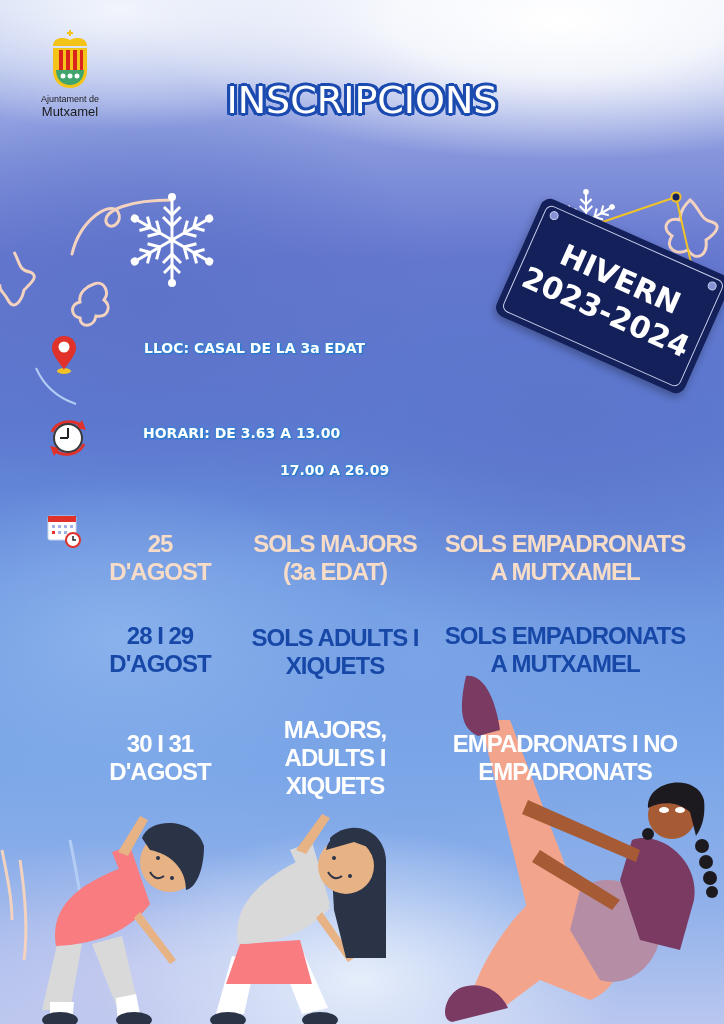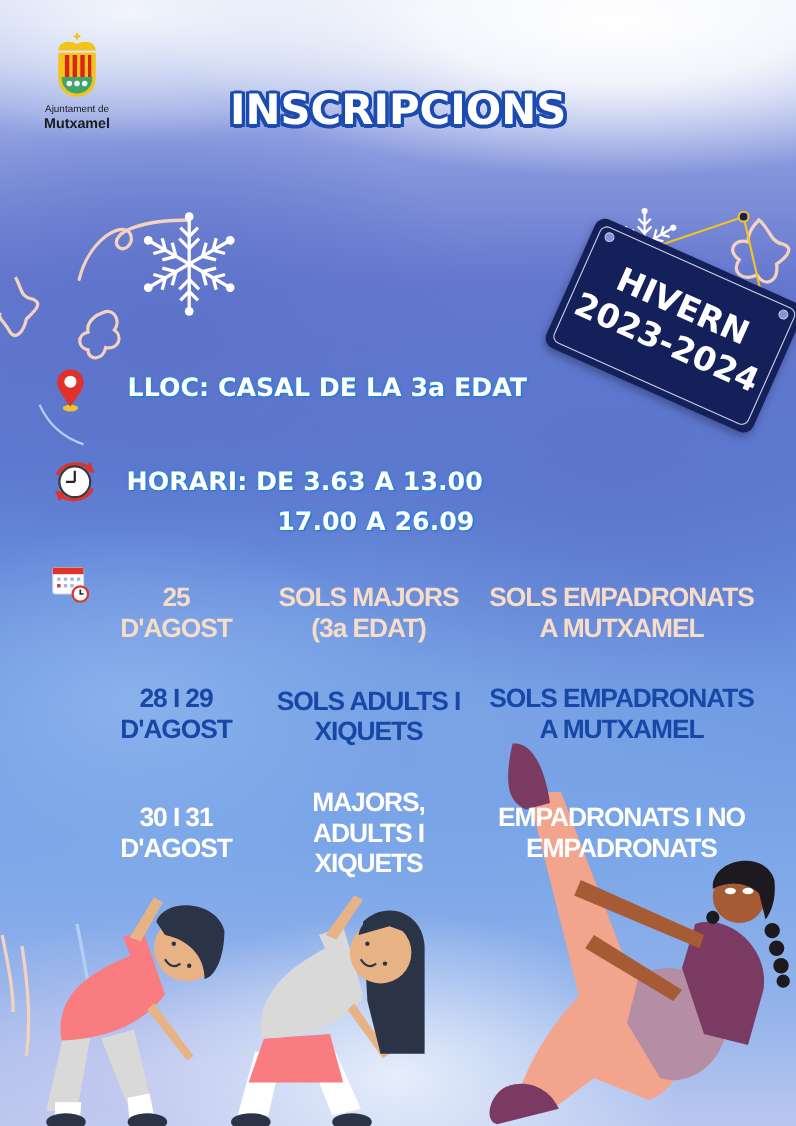--- a/index.html
+++ b/index.html
@@ -21,27 +21,27 @@
       radial-gradient(ellipse 260px 150px at 360px 980px, #e6eefb 0%, rgba(230,238,251,0) 100%),
       radial-gradient(ellipse 260px 140px at 120px 980px, #c3c9ef 0%, rgba(195,201,239,0) 100%),
       linear-gradient(180deg, #c9d4f2 0px, #8f9fe0 120px, #6677cf 260px, #5c7ad2 420px, #6e97e0 600px, #7aa6e8 760px, #8fb0ea 900px, #b9c7ef 1024px);
   }
   .layer { position: absolute; }
 
   
   .logo { left: 40px; top: 28px; width: 60px; text-align: center; }
   .logo svg { display: block; margin: 0 auto; }
   .logo .l1 { font-size: 9px; color: #1a1a1a; margin-top: 4px; white-space: nowrap; }
-  .logo .l2 { font-size: 13px; font-weight: 700; color: #1a1a1a; white-space: nowrap; }
+  .logo .l2 { font-size: 13px; font-weight: 400; color: #1a1a1a; white-space: nowrap; }
 
   
   .title {
     left: 0; width: 724px; text-align: center;
     font-family: "DejaVu Sans", sans-serif;
-    font-weight: 700; color: #ffffff;
+    font-weight: 400; color: #ffffff;
     font-size: 38px; line-height: 56px;
     letter-spacing: 0px;
     -webkit-text-stroke: 0;
     text-shadow:
       3px 0 0 #1b4bb0, -3px 0 0 #1b4bb0, 0 3px 0 #1b4bb0, 0 -3px 0 #1b4bb0,
       2px 2px 0 #1b4bb0, -2px -2px 0 #1b4bb0, 2px -2px 0 #1b4bb0, -2px 2px 0 #1b4bb0,
       3px 2px 0 #1b4bb0, -3px 2px 0 #1b4bb0, 3px -2px 0 #1b4bb0, -3px -2px 0 #1b4bb0;
   }
   .title div { white-space: nowrap; }
 
@@ -62,22 +62,23 @@
     font-size: 30px; line-height: 36px; white-space: nowrap;
   }
   .sign .hole {
     position: absolute; width: 9px; height: 9px; border-radius: 50%;
     background: #8592d6; border: 1.5px solid #c9d0ec;
   }
 
   
   .info-text {
     font-family: "DejaVu Sans", sans-serif; font-weight: 700; color: #ffffff;
-    font-size: 23px; white-space: nowrap;
+    font-size: 14px; white-space: nowrap;
     text-shadow: 0 0 3px #2a8bd8, 0 0 2px #2a8bd8, 1px 1px 1px #1f6fc0;
+    margin-left: 28px;
   }
 
   
   .cell {
     position: absolute; text-align: center;
     font-family: "Liberation Sans", sans-serif; font-weight: 700;
     font-size: 24px; line-height: 28px; letter-spacing: -1px;
     white-space: nowrap;
   }
   .peach { color: #f7dcc7; }

